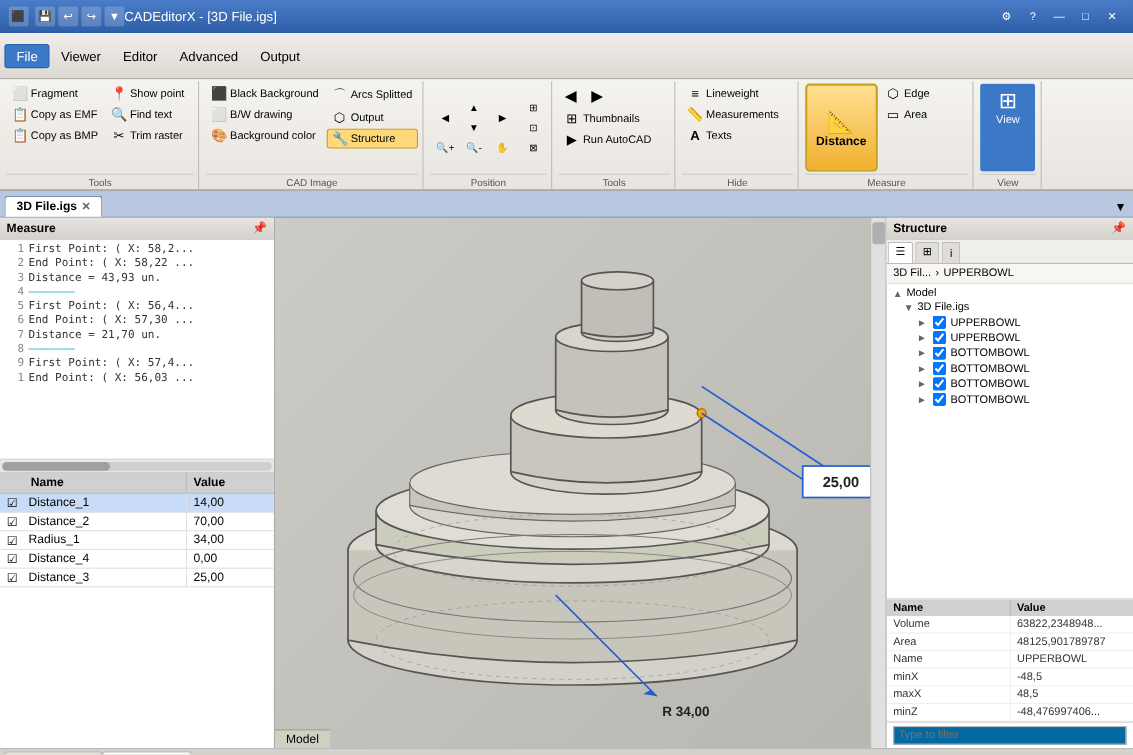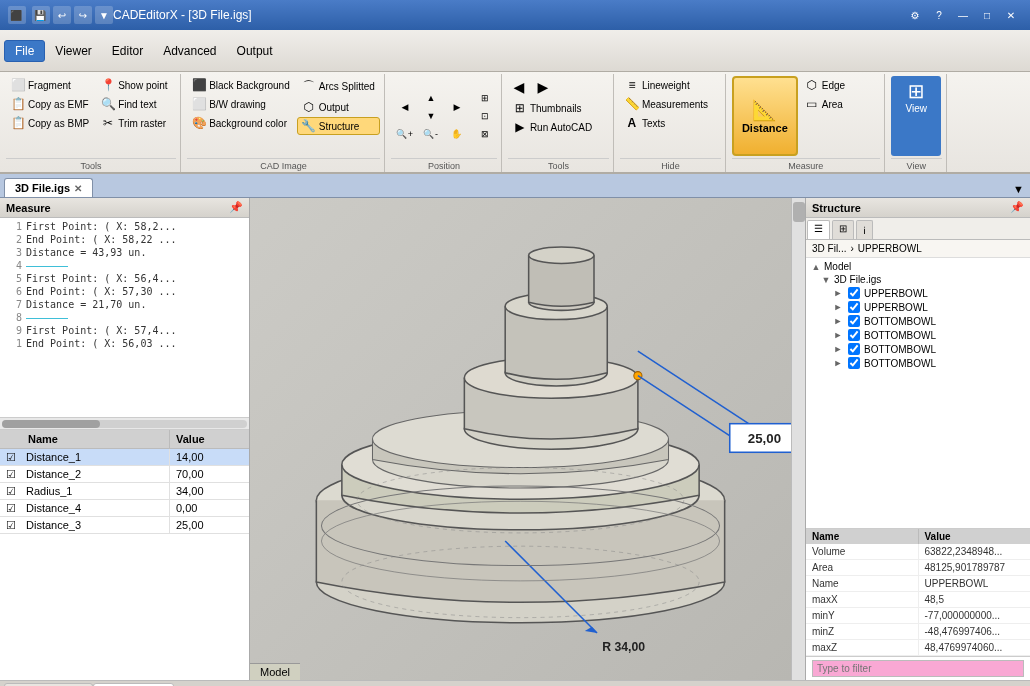--- a/index.html
+++ b/index.html
@@ -82,21 +82,21 @@
     .prop-header { display: flex; background: #d0d0d0; font-weight: bold; font-size: 10px; }
     .prop-header div { padding: 2px 6px; }
     .prop-col-name { flex: 1; }
     .prop-col-val { flex: 1; border-left: 1px solid #bbb; }
     .prop-row { display: flex; border-bottom: 1px solid #eee; font-size: 10px; }
     .prop-name { flex: 1; padding: 2px 6px; color: #333; }
     .prop-val { flex: 1; padding: 2px 6px; color: #333; border-left: 1px solid #eee; overflow: hidden; text-overflow: ellipsis; white-space: nowrap; }
 
     
     .filter-input { padding: 3px 6px; border-top: 1px solid #ccc; }
-    .filter-input input { width: 100%; padding: 2px 4px; border: 1px solid #bbb; font-size: 10px; background: #f9a8d4; }
+    .filter-input input { width: 100%; padding: 2px 4px; border: 1px solid #bbb; font-size: 10px; background: #0369a1; }
 
     
     .bottom-tabs { background: #d5d2cc; height: 24px; display: flex; align-items: center; padding-left: 4px; border-top: 1px solid #bbb; }
     .bot-tab { background: #e8e5e0; border: 1px solid #bbb; padding: 2px 10px; font-size: 11px; cursor: pointer; border-radius: 3px 3px 0 0; display: flex; align-items: center; gap: 3px; }
     .bot-tab.active { background: white; }
 
     
     .svg-canvas { width: 100%; height: 100%; }
   </style>
 </head>
@@ -514,34 +514,30 @@
       </div>
       <div class="prop-row">
         <div class="prop-name">Area</div>
         <div class="prop-val">48125,901789787</div>
       </div>
       <div class="prop-row">
         <div class="prop-name">Name</div>
         <div class="prop-val">UPPERBOWL</div>
       </div>
       <div class="prop-row">
+        <div class="prop-name">minX</div>
+        <div class="prop-val">-48,5</div>
+      </div>
+      <div class="prop-row">
         <div class="prop-name">maxX</div>
         <div class="prop-val">48,5</div>
-      </div>
-      <div class="prop-row">
-        <div class="prop-name">minY</div>
-        <div class="prop-val">-77,000000000...</div>
       </div>
       <div class="prop-row">
         <div class="prop-name">minZ</div>
         <div class="prop-val">-48,476997406...</div>
-      </div>
-      <div class="prop-row">
-        <div class="prop-name">maxZ</div>
-        <div class="prop-val">48,4769974060...</div>
       </div>
     </div>
     <div class="filter-input">
       <input type="text" placeholder="Type to filter" style="">
     </div>
   </div>
 </div>
 
 <div class="bottom-tabs">
   <div class="bot-tab">

